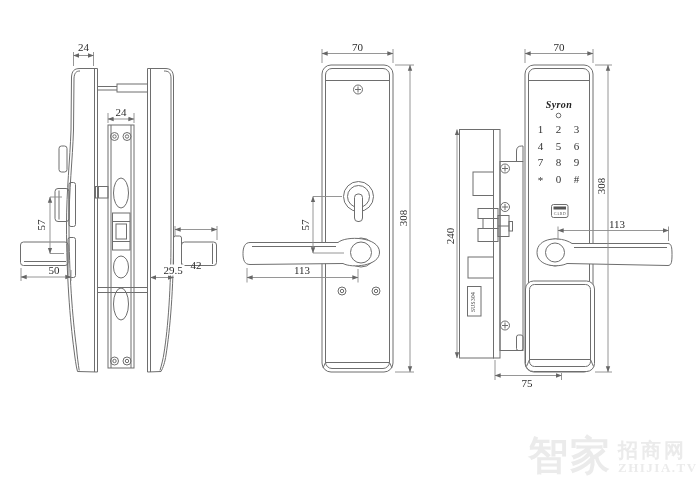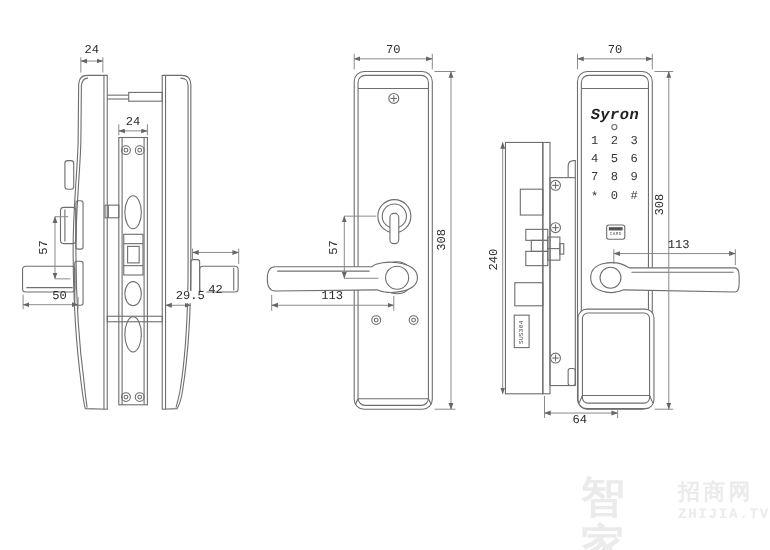--- a/index.html
+++ b/index.html
@@ -1,23 +1,23 @@
 <!DOCTYPE html>
 <html><head>
 <meta charset="utf-8">
 <style>
   html,body{margin:0;padding:0;background:#fff;}
   .stage{position:relative;width:700px;height:500px;background:#ffffff;overflow:hidden;
-         font-family:Liberation Mono, monospace;}
+         font-family:Liberation Serif, serif;}
   .stage svg{position:absolute;left:0;top:0;}
   .lbl{position:absolute;transform:translate(-50%,-50%);font-size:11px;color:#2b2b2b;
        white-space:nowrap;line-height:1;}
   .rot{transform:translate(-50%,-50%) rotate(-90deg);}
   .bg{background:#ffffff;padding:0 2px;}
-  .brand{font-size:14px;font-weight:bold;font-style:italic;letter-spacing:.4px;color:#222;}
+  .brand{font-size:10px;font-weight:bold;font-style:italic;letter-spacing:.4px;color:#222;}
   .key{position:absolute;transform:translate(-50%,-50%);font-size:11px;color:#333;line-height:1;}
   .tiny{font-size:4px;color:#555;letter-spacing:.3px;}
   .sus{font-size:5.5px;color:#444;letter-spacing:.3px;}
   .wm{position:absolute;left:528px;top:434px;display:flex;align-items:flex-start;
       color:#ebebeb;user-select:none;}
   .wm-big{font-size:40px;font-weight:bold;letter-spacing:2px;line-height:1.1;}
   .wm-col{margin-left:6px;margin-top:6px;text-align:left;}
   .wm-sub{font-size:20px;font-weight:bold;letter-spacing:3px;line-height:1;}
   .wm-site{font-size:13px;font-weight:bold;letter-spacing:1.5px;line-height:1.2;}
 </style>
@@ -261,21 +261,21 @@
 
 <span class="lbl" style="left:357.5px;top:46.5px;">70</span>
 <span class="lbl rot bg" style="left:403px;top:218px;">308</span>
 <span class="lbl rot bg" style="left:305px;top:224.5px;">57</span>
 <span class="lbl" style="left:302px;top:270px;">113</span>
 
 <span class="lbl" style="left:559px;top:46.5px;">70</span>
 <span class="lbl rot bg" style="left:600.5px;top:185.5px;">308</span>
 <span class="lbl" style="left:617px;top:223.5px;">113</span>
 <span class="lbl rot bg" style="left:449.5px;top:236px;">240</span>
-<span class="lbl" style="left:527px;top:382.5px;">64</span>
+<span class="lbl" style="left:527px;top:382.5px;">75</span>
 
 <span class="lbl brand" style="left:559px;top:104.5px;">Syron</span>
 <span class="key" style="left:540.5px;top:129px;">1</span>
 <span class="key" style="left:558.5px;top:129px;">2</span>
 <span class="key" style="left:576.5px;top:129px;">3</span>
 <span class="key" style="left:540.5px;top:145.5px;">4</span>
 <span class="key" style="left:558.5px;top:145.5px;">5</span>
 <span class="key" style="left:576.5px;top:145.5px;">6</span>
 <span class="key" style="left:540.5px;top:161.5px;">7</span>
 <span class="key" style="left:558.5px;top:161.5px;">8</span>

